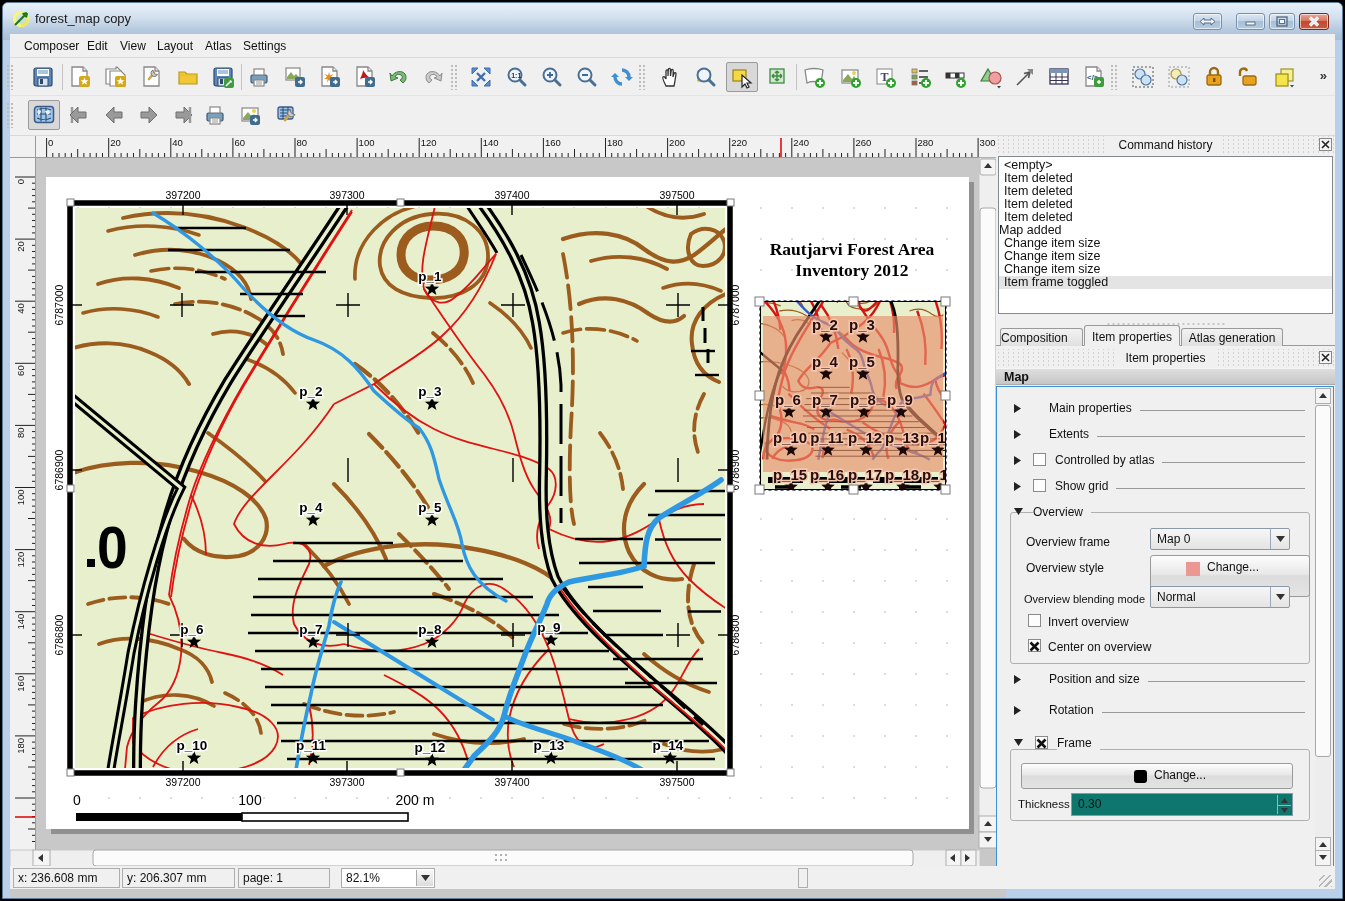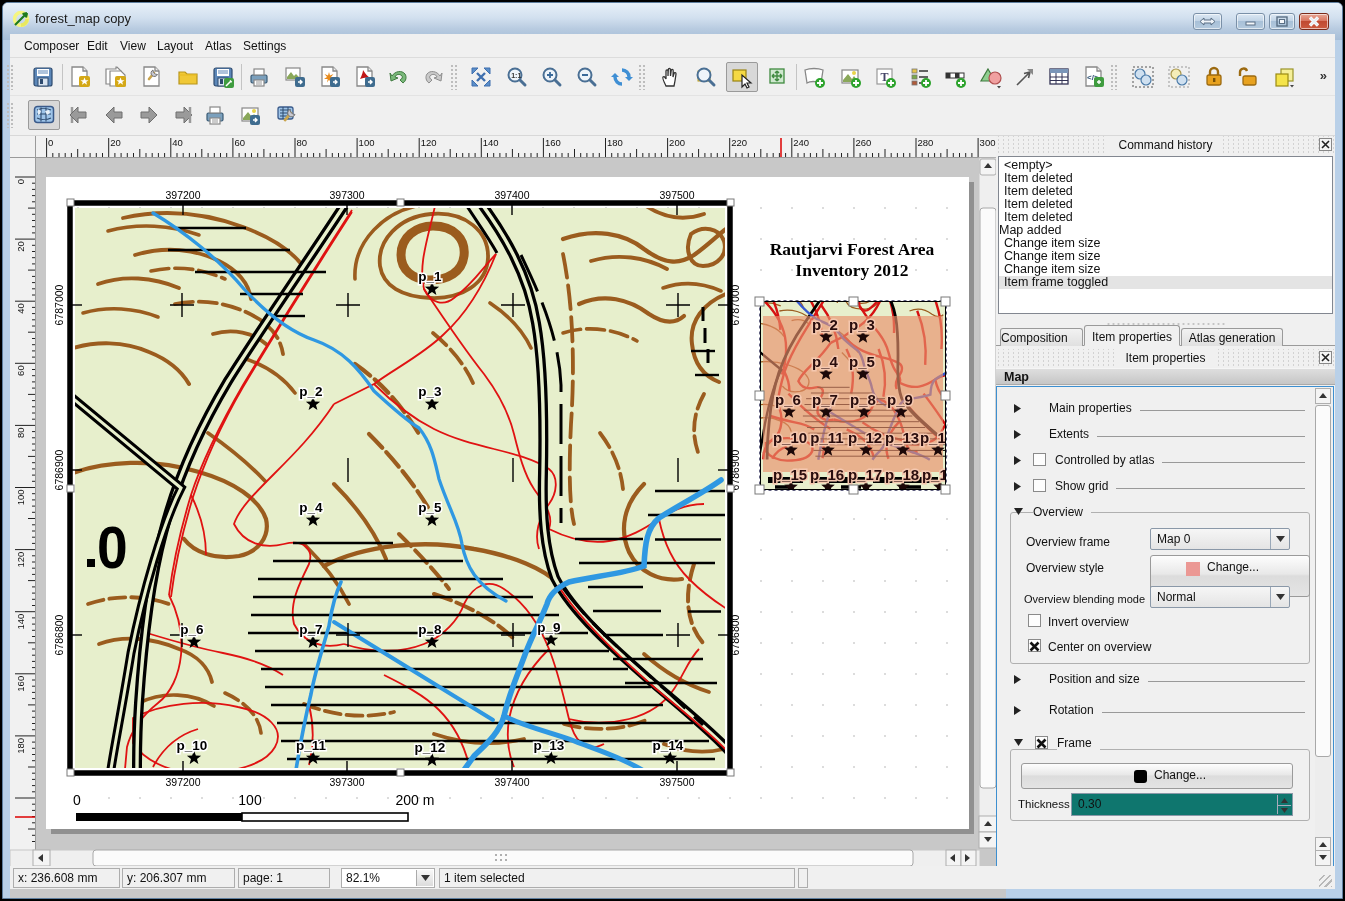--- a/index.html
+++ b/index.html
@@ -1827,18 +1827,17 @@
     <div class="sbox" style="left:3px;width:107px">x: 236.608 mm</div>
     <div class="sbox" style="left:112px;width:113px">y: 206.307 mm</div>
     <div class="sbox" style="left:228px;width:92px">page: 1</div>
     <div class="sbox" style="left:331px;width:94px;background:#fff;padding-right:20px">82.1%
       <div style="position:absolute;right:1px;top:1px;bottom:1px;width:17px;background:linear-gradient(#f8f8f8,#dcdcdc);border-left:1px solid #aaa;display:flex;align-items:center;justify-content:center">
             <svg width="9" height="6">
               <path d="M0,0 L9,0 L4.5,6 Z" fill="#333"></path>
             </svg>
           </div>
     </div>
-    <div class="sbox" style="left:429px;width:356px">1 item selected</div>
     <div class="sbox" style="left:788px;width:10px"></div>
     <div style="position:absolute;right:3px;bottom:2px;width:13px;height:12px;background-image:repeating-linear-gradient(135deg,transparent 0 3px,#b8b8b8 3px 4.5px)"></div>
   </div>
  </div>
 </div>
 
 </body></html>

